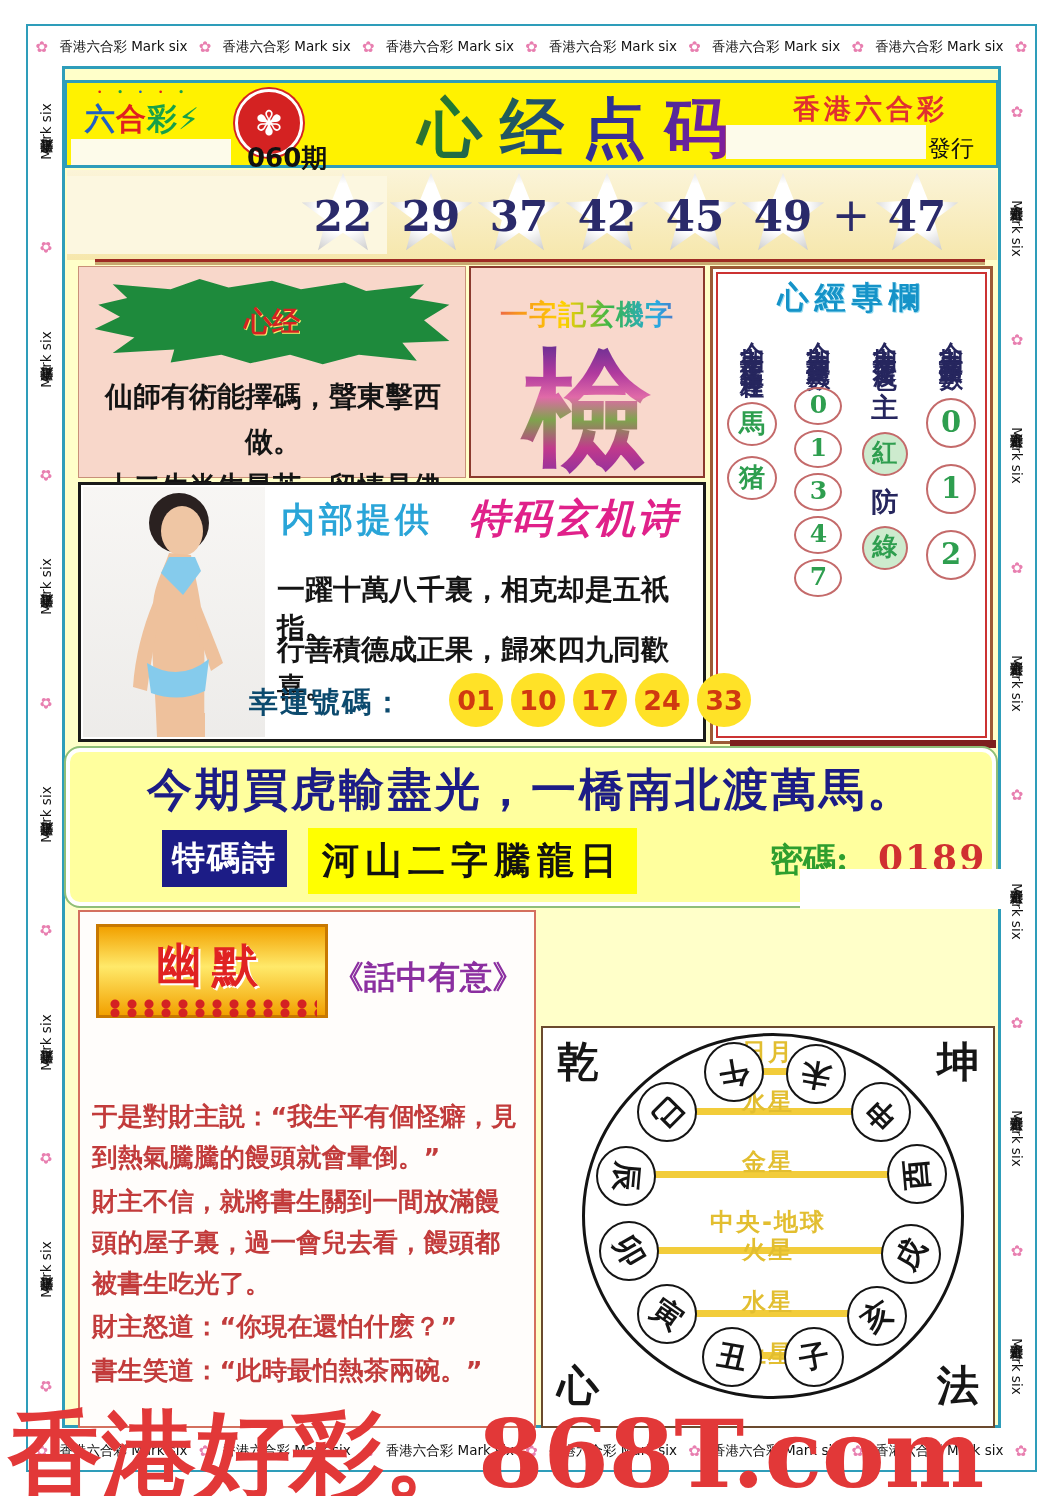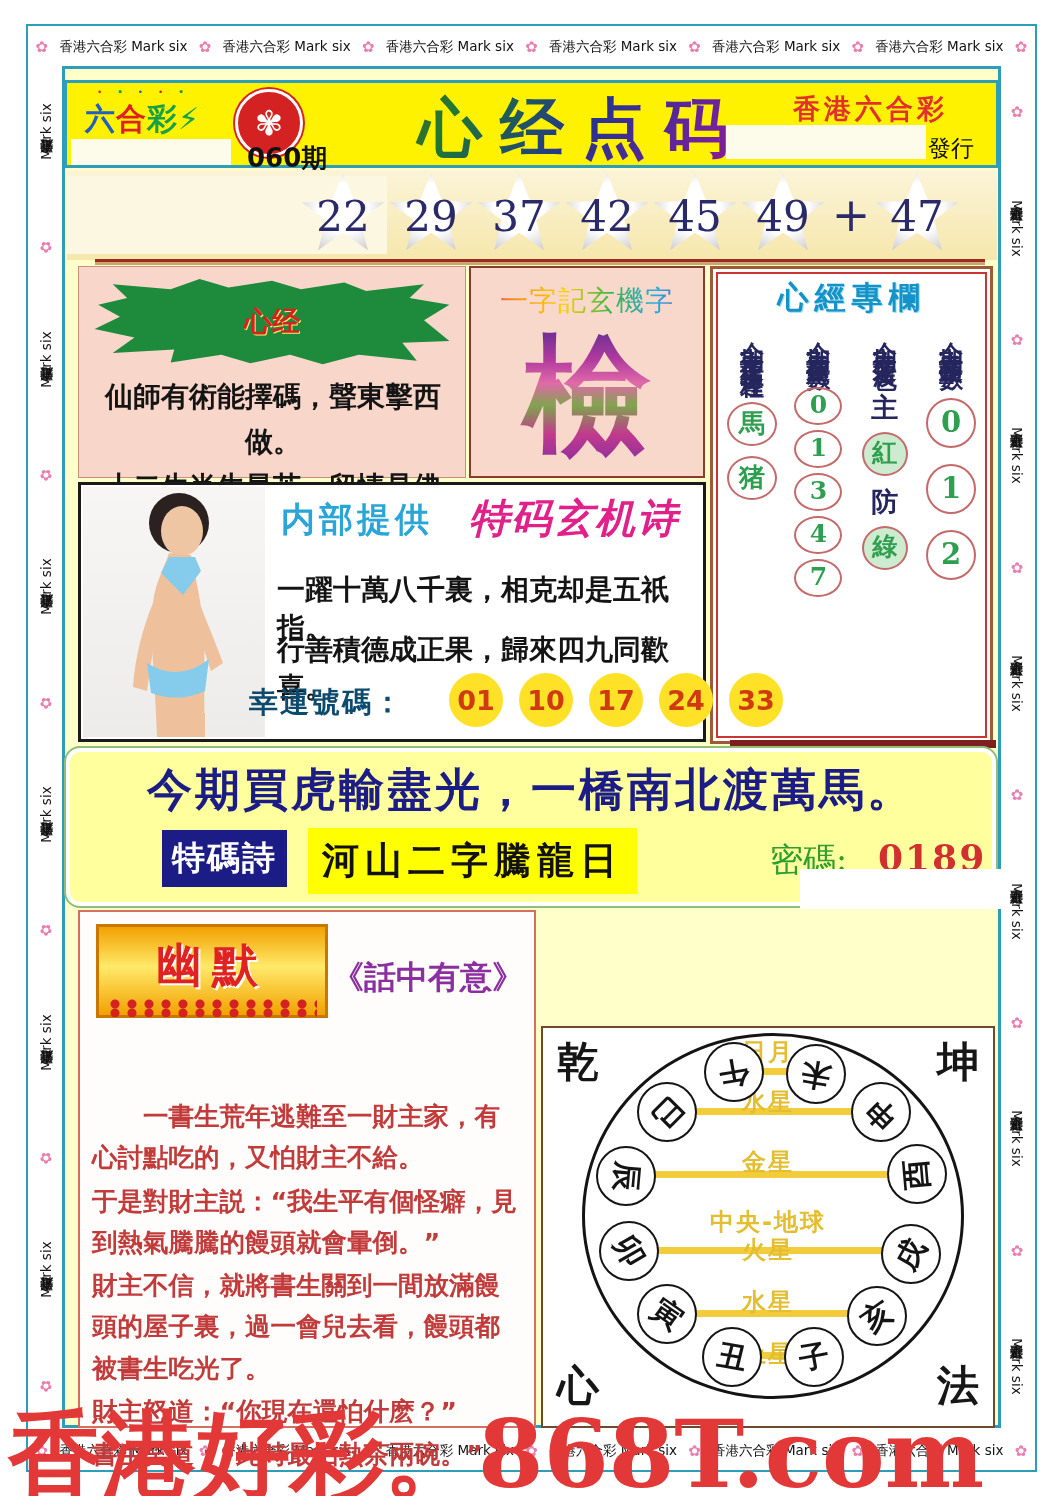--- a/index.html
+++ b/index.html
@@ -30,33 +30,33 @@
   .hbrand{position:absolute;right:48px;top:8px;font-size:27px;color:#E03030;font-weight:bold;letter-spacing:4px;}
   .hpub{position:absolute;right:22px;top:50px;font-size:23px;color:#111;}
   
   .drawband{position:absolute;left:67px;top:170px;width:930px;height:90px;background:linear-gradient(#FBF4D8,#F6E7AC);}
   .drawlight{position:absolute;left:67px;top:176px;width:320px;height:78px;background:#FCF7E0;}
   .drawrow{position:absolute;left:300px;top:172px;width:698px;height:86px;display:flex;align-items:center;}
   .star{position:relative;width:86px;height:84px;margin-right:2px;}
   .star .shape{position:absolute;inset:0;background:radial-gradient(circle at 50% 42%,#ffffff 38%,#d9d9d9 66%,#a8a8a8 100%);
       clip-path:polygon(50% 0%,63% 33%,98% 35%,70% 56%,79% 92%,50% 71%,21% 92%,30% 56%,2% 35%,37% 33%);}
   .star .num{position:absolute;inset:0;display:flex;align-items:center;justify-content:center;padding-top:2px;
-      font-family:"DejaVu Serif",serif;font-size:42px;font-weight:400;color:#2A2A6A;}
+      font-family:"DejaVu Serif",serif;font-size:42px;font-weight:700;color:#2A2A6A;}
   .plus{width:46px;text-align:center;font-size:46px;color:#2A2A6A;font-family:"DejaVu Serif",serif;}
   .redline{position:absolute;left:95px;top:259px;width:890px;height:3px;background:#9E2B23;box-shadow:0 3px 0 #C8A870;}
   
   .stratbox{position:absolute;left:78px;top:266px;width:388px;height:212px;background:#F8D7CA;border:1px solid #C89078;box-sizing:border-box;}
   .banner{position:absolute;left:12px;top:12px;width:362px;height:86px;background:#1E8A3C;
       clip-path:polygon(2% 30%,10% 22%,6% 6%,22% 12%,30% 0%,38% 10%,50% 2%,58% 12%,70% 4%,76% 14%,92% 6%,88% 22%,99% 30%,92% 48%,99% 72%,86% 74%,90% 95%,74% 88%,64% 99%,55% 88%,44% 98%,36% 88%,22% 97%,23% 82%,6% 86%,12% 68%,1% 58%,8% 44%);
       display:flex;align-items:center;justify-content:center;gap:8px;}
   .strat-tag{color:#D42222;font-size:28px;font-weight:bold;text-shadow:1px 1px 0 #FFE96A;}
   .strat-title{color:#F4B800;font-size:40px;font-weight:bold;font-style:italic;text-shadow:2px 2px 0 #7A1F12;letter-spacing:2px;}
   .strat-lines{position:absolute;left:10px;top:108px;width:368px;text-align:center;font-size:28px;font-weight:bold;color:#141414;line-height:1.6;}
   .mystbox{position:absolute;left:469px;top:266px;width:236px;height:212px;background:#F9D8CC;border:2px solid #8B3A2E;box-sizing:border-box;text-align:center;}
-  .myst-title{margin-top:14px;font-size:28px;font-weight:normal;letter-spacing:1px;
+  .myst-title{margin-top:28px;font-size:28px;font-weight:bold;letter-spacing:1px;
       background:linear-gradient(90deg,#E0218A,#F7941D,#FFD200,#39B54A,#27AAE1,#8B2FA0);-webkit-background-clip:text;background-clip:text;color:transparent;}
   .myst-char{margin-top:4px;font-size:128px;line-height:1.1;font-weight:bold;
       background:linear-gradient(180deg,#5B2D91 0%,#B03A9E 25%,#E06AA8 42%,#7FA44D 58%,#C13A8C 78%,#8B2FA0 100%);-webkit-background-clip:text;background-clip:text;color:transparent;}
   
   .xjpanel{position:absolute;left:710px;top:266px;width:283px;height:478px;background:#fff;border:3px solid #9C5A36;box-shadow:inset 0 0 0 3px #fff,inset 0 0 0 5px #CC3333;box-sizing:border-box;padding:8px 6px 4px;}
   .xj-title{text-align:center;font-size:31px;font-weight:bold;letter-spacing:6px;color:#1593C8;text-shadow:1px 1px 0 #9ADcF0;}
   .xj-cols{display:flex;justify-content:space-between;height:408px;margin-top:4px;}
   .xj-col{display:flex;flex-direction:column;align-items:center;width:66px;}
   .xj-head{writing-mode:vertical-rl;font-family:"DejaVu Serif",serif;font-size:24px;font-weight:600;color:#26265E;letter-spacing:5px;line-height:1;}
   .pill{border:2px solid #C46A6A;border-radius:50%;color:#2E9E4F;font-weight:bold;text-align:center;margin-top:5px;font-family:"DejaVu Serif",serif;}
@@ -65,29 +65,29 @@
   .pill.zo{width:46px;height:40px;line-height:38px;font-size:26px;margin-top:10px;}
   .pill.bose{width:42px;height:40px;line-height:38px;font-size:25px;background:#CDEBCE;margin-top:6px;}
   .plainb{color:#26265E;font-size:27px;font-family:"DejaVu Serif",serif;font-weight:600;margin-top:8px;}
   
   .secretbox{position:absolute;left:78px;top:482px;width:628px;height:260px;background:#fff;border:3px solid #1A1A1A;box-sizing:border-box;}
   .photo{position:absolute;left:2px;top:2px;width:182px;height:250px;}
   .provider{position:absolute;left:200px;top:12px;font-size:34px;font-weight:bold;color:#2AA5D8;letter-spacing:4px;}
   .sec-title{position:absolute;left:388px;top:6px;font-size:40px;font-weight:bold;font-style:italic;color:#E0218A;letter-spacing:2px;}
   .sec-line{position:absolute;left:196px;width:424px;font-size:28px;font-weight:bold;color:#141414;letter-spacing:0px;font-family:"DejaVu Serif",serif;}
   .lucky-label{position:absolute;left:168px;top:198px;font-size:29px;font-weight:bold;color:#0c4a6e;letter-spacing:2px;}
-  .luckyrow{position:absolute;left:368px;top:188px;display:flex;gap:16px;}
+  .luckyrow{position:absolute;left:368px;top:188px;display:flex;gap:8px;}
   .lucky{width:54px;height:54px;border-radius:50%;background:#FFE227;color:#D03A10;font-size:27px;font-weight:bold;display:flex;align-items:center;justify-content:center;}
   
   .band{position:absolute;left:66px;top:748px;width:930px;height:158px;background:#FFFF9E;border:4px solid #fff;outline:2px solid #8FBE78;border-radius:14px;box-sizing:border-box;}
   .band-main{position:absolute;left:0;right:0;top:8px;text-align:center;font-size:45px;font-weight:bold;color:#1C1C86;letter-spacing:3px;}
   .band-row{position:absolute;left:0;right:0;top:76px;height:64px;}
   .band-tag{position:absolute;left:92px;top:2px;background:#1C1C86;color:#fff;font-size:33px;font-weight:bold;padding:6px 10px;letter-spacing:2px;}
   .band-poem{position:absolute;left:238px;top:0px;background:#FFFF00;color:#111;font-size:37px;font-weight:bold;font-family:"DejaVu Serif",serif;padding:8px 14px;letter-spacing:6px;}
-  .pass-label{position:absolute;left:700px;top:10px;font-size:33px;font-weight:normal;color:#2E9E2E;font-family:"DejaVu Serif",serif;}
+  .pass-label{position:absolute;left:700px;top:10px;font-size:33px;font-weight:bold;color:#2E9E2E;font-family:"DejaVu Serif",serif;}
   .pass-val{position:absolute;left:808px;top:8px;font-size:36px;font-weight:bold;color:#D03030;font-family:"DejaVu Serif",serif;letter-spacing:2px;}
   .redbar{position:absolute;left:730px;top:740px;width:266px;height:8px;background:#7E1F1F;}
   .whitepatch{position:absolute;left:800px;top:869px;width:206px;height:40px;background:#fff;}
   
   .humor{position:absolute;left:78px;top:910px;width:458px;height:518px;background:#FFFDFB;border:2px solid #D4705E;box-sizing:border-box;}
   .hlogo{position:absolute;left:16px;top:12px;width:232px;height:94px;background:linear-gradient(#F2A100,#FFE96A 45%,#F2A100);border:3px solid #C87800;box-sizing:border-box;text-align:center;}
   .hlogo .txt{margin-top:8px;font-size:46px;font-weight:bold;color:#E02222;letter-spacing:10px;text-shadow:2px 2px 0 #fff;}
   .hlogo .dots{height:18px;margin:2px 8px 0;background:radial-gradient(circle 4px at 8px 5px,#D42222 4px,transparent 5px),radial-gradient(circle 4px at 8px 14px,#D42222 4px,transparent 5px);background-size:17px 18px;background-repeat:repeat-x;}
   .hseries{position:absolute;left:252px;top:44px;font-size:32px;font-weight:bold;color:#8B2FA0;}
   .htitle2{position:absolute;left:0;right:0;top:126px;text-align:center;font-size:38px;font-weight:bold;color:#9C4848;letter-spacing:8px;}
@@ -322,21 +322,20 @@
   </div>
   <div class="whitepatch"></div>
 
   <div class="humor">
     <div class="hlogo">
       <div class="txt">幽默</div>
       <div class="dots"></div>
     </div>
     <div class="hseries">《話中有意》</div>
     <div class="hbody">
-      <p class="ind">一書生荒年逃難至一財主家，有心討點吃的，又怕財主不給。</p>
       <p>于是對財主説：“我生平有個怪癖，見到熱氣騰騰的饅頭就會暈倒。”</p>
       <p>財主不信，就將書生關到一間放滿饅頭的屋子裏，過一會兒去看，饅頭都被書生吃光了。</p>
       <p>財主怒道：“你現在還怕什麽？”</p>
       <p>書生笑道：“此時最怕熱茶兩碗。”</p>
     </div>
   </div>
 
 
   <div class="diagram">
     <div class="corner" style="left:14px;top:6px;">乾</div>

